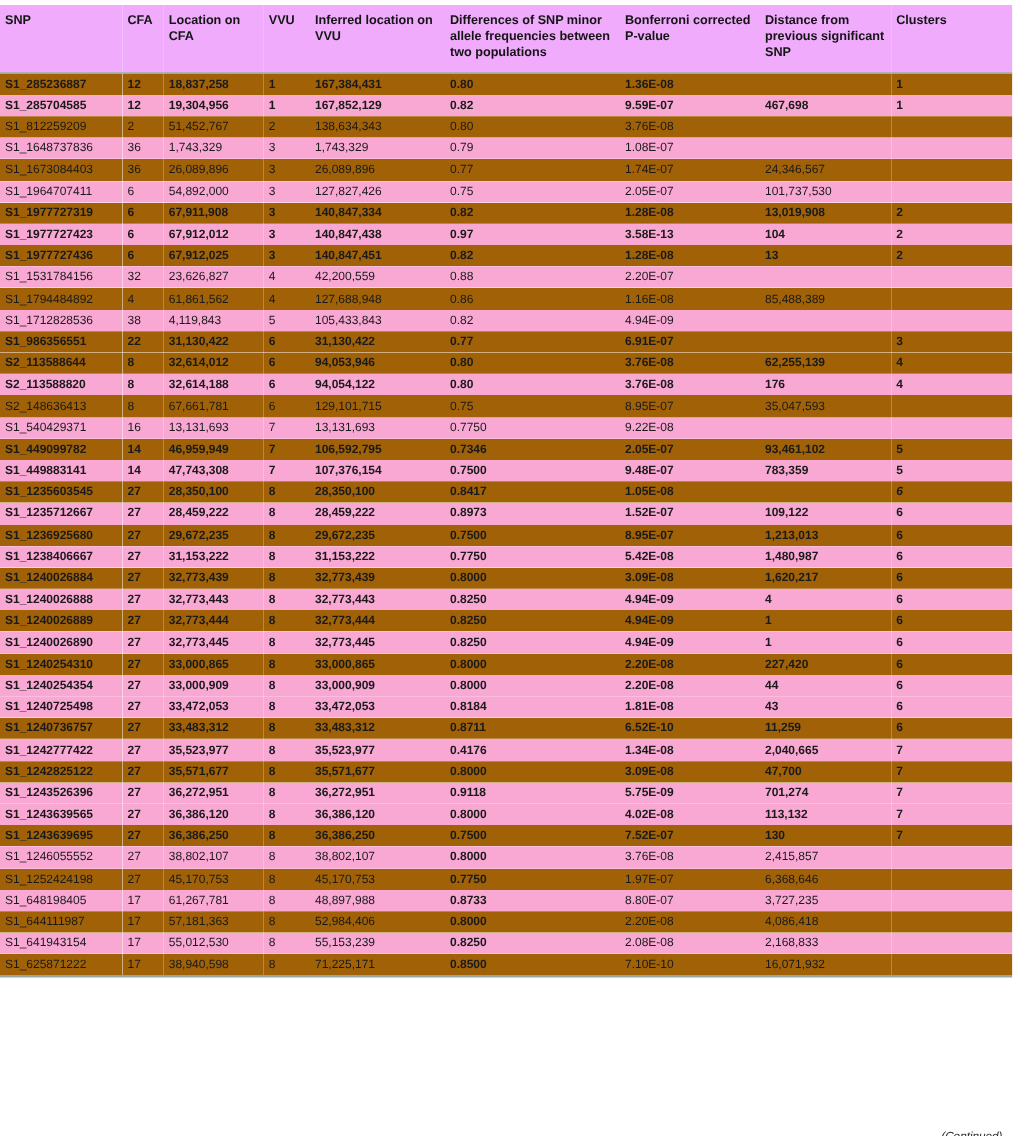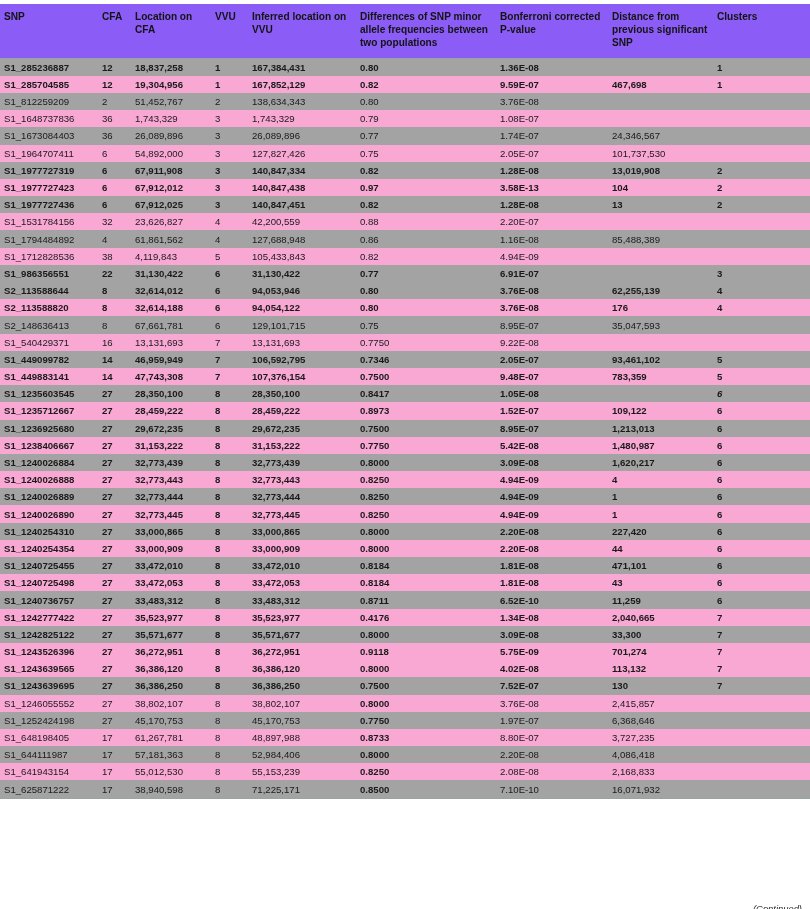--- a/index.html
+++ b/index.html
@@ -26,36 +26,36 @@
     table-layout: fixed;
     font-size: 9.6px;
   }
   table.snp-table thead th {
     text-align: left;
     vertical-align: top;
     font-weight: bold;
     font-size: 10.1px;
     line-height: 13.2px;
     padding: 6px 4px 8px 4px;
-    background: #8b5cf6;
+    background: #f0abfc;
     color: #141414;
   }
   thead tr.header-row {
     border-bottom: 1.5px solid #9aa3a3;
   }
   table.snp-table tbody td {
     padding: 3.1px 4px 3.1px 4px;
     line-height: 11px;
     vertical-align: middle;
     white-space: nowrap;
     overflow: hidden;
     font-size: 9.6px;
     color: #1a1a1a;
   }
-  tbody tr.row-even { background: #a3a3a3; }
+  tbody tr.row-even { background: #a16207; }
   tbody tr.row-odd  { background: #f9a8d4; }
 
   td.b, th.b { font-weight: bold; }
   td.n { font-weight: normal; }
   td.it { font-style: italic; }
 
   
   col.c-snp      { width: 98px; }
   col.c-cfa      { width: 33px; }
   col.c-loc      { width: 80px; }
@@ -430,31 +430,20 @@
           <td class="b">S1_1240254354</td>
           <td class="b">27</td>
           <td class="b">33,000,909</td>
           <td class="b">8</td>
           <td class="b">33,000,909</td>
           <td class="b">0.8000</td>
           <td class="b">2.20E-08</td>
           <td class="b">44</td>
           <td class="b">6</td>
         </tr>
-        <tr class="row-even">
-          <td class="b">S1_1240725455</td>
-          <td class="b">27</td>
-          <td class="b">33,472,010</td>
-          <td class="b">8</td>
-          <td class="b">33,472,010</td>
-          <td class="b">0.8184</td>
-          <td class="b">1.81E-08</td>
-          <td class="b">471,101</td>
-          <td class="b">6</td>
-        </tr>
         <tr class="row-odd">
           <td class="b">S1_1240725498</td>
           <td class="b">27</td>
           <td class="b">33,472,053</td>
           <td class="b">8</td>
           <td class="b">33,472,053</td>
           <td class="b">0.8184</td>
           <td class="b">1.81E-08</td>
           <td class="b">43</td>
           <td class="b">6</td>
@@ -482,21 +471,21 @@
           <td class="b">7</td>
         </tr>
         <tr class="row-even">
           <td class="b">S1_1242825122</td>
           <td class="b">27</td>
           <td class="b">35,571,677</td>
           <td class="b">8</td>
           <td class="b">35,571,677</td>
           <td class="b">0.8000</td>
           <td class="b">3.09E-08</td>
-          <td class="b">33,300</td>
+          <td class="b">47,700</td>
           <td class="b">7</td>
         </tr>
         <tr class="row-odd">
           <td class="b">S1_1243526396</td>
           <td class="b">27</td>
           <td class="b">36,272,951</td>
           <td class="b">8</td>
           <td class="b">36,272,951</td>
           <td class="b">0.9118</td>
           <td class="b">5.75E-09</td>

